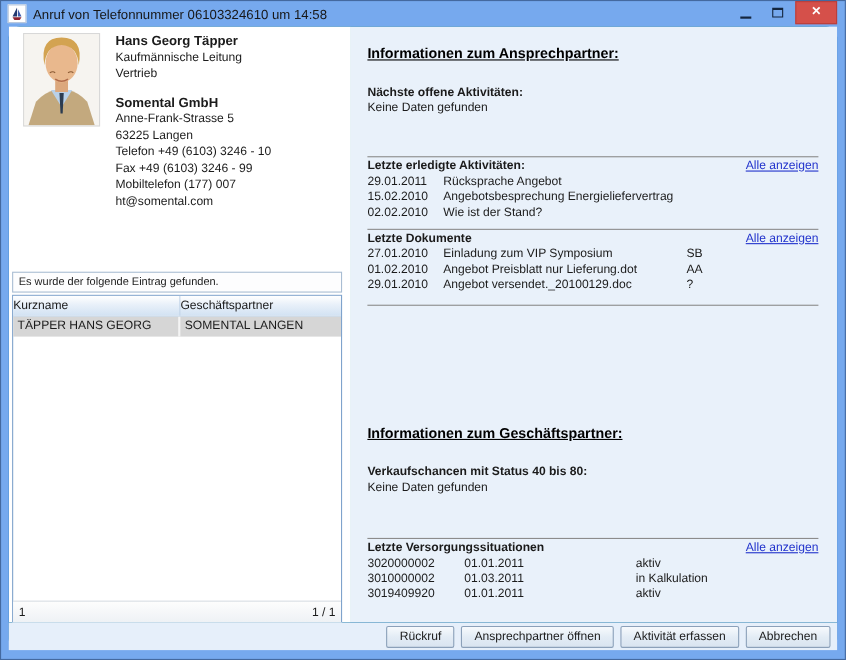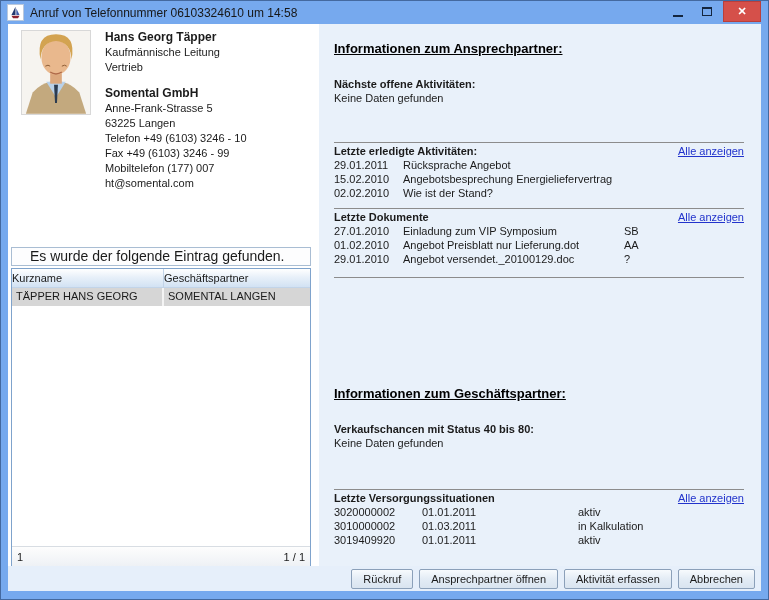--- a/index.html
+++ b/index.html
@@ -21,21 +21,21 @@
   
   .inner { position:absolute; top:23px; left:7px; right:7px; bottom:8px; background:#0369a1;border-radius:10px; }
   .content { position:absolute; top:0; left:0; right:0; bottom:25px; display:flex; overflow:hidden; }
 
   
   .left-panel { position:relative; width:311px; flex:0 0 311px; background:#fff; }
   .photo { position:absolute; left:13px; top:6px; width:70px; height:85px; border:1px solid #d8d8d8; background:#f7f5f1; overflow:hidden; }
   .contact { position:absolute; left:97px; top:6px; right:4px; font-size:11px; line-height:15px; color:#1b1b1b; }
   .contact .bold { font-weight:bold; font-size:12px; }
   .contact .gap { height:11px; }
-  .message-box { position:absolute; left:3px; top:223px; width:300px; height:19px; border:1px solid #a9bdd3; background:#fdfdfe; font-size:14px; color:#1b1b1b; line-height:17px; padding-left:18px; }
+  .message-box { position:absolute; left:3px; top:223px; width:300px; height:19px; border:1px solid #a9bdd3; background:#fdfdfe; font-size:10px; color:#1b1b1b; line-height:17px; padding-left:5px; }
   .result-table { position:absolute; left:3px; top:244px; width:300px; height:299px; border:1px solid #7fa3cc; background:#fff; }
   .thead { display:flex; height:19px; background:linear-gradient(#ffffff,#e8f0f9 45%,#d2e2f3); border-bottom:1px solid #c2d4e8; }
   .th { flex:1; font-size:11px; color:#1a1a1a; text-align:left; line-height:18px; }
   .th:first-child { border-right:1px solid #c2d4e8; flex:0 0 152px; }
   .trow { display:flex; height:18px; }
   .td { background:#d6d6d6; font-size:11px; color:#1a1a1a; line-height:17px; padding-left:4px; }
   .td:first-child { flex:0 0 152px; border-right:2px solid #f4f4f4; }
   .td:last-child { flex:1; }
   .pager { position:absolute; left:0; right:0; bottom:0; height:20px; background:linear-gradient(#fdfdfd,#eef1f5); border-top:1px solid #d8dde3; display:flex; justify-content:space-between; align-items:center; font-size:11px; color:#1b1b1b; padding:0 5px; }
 

